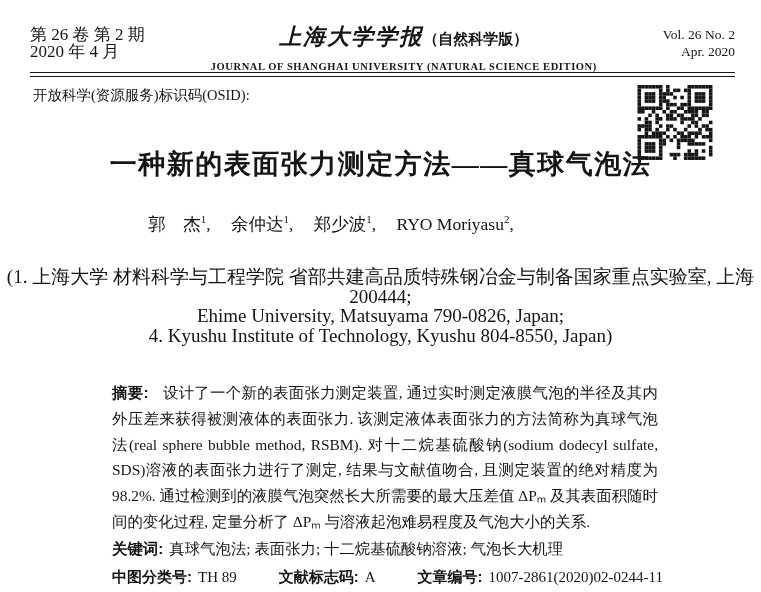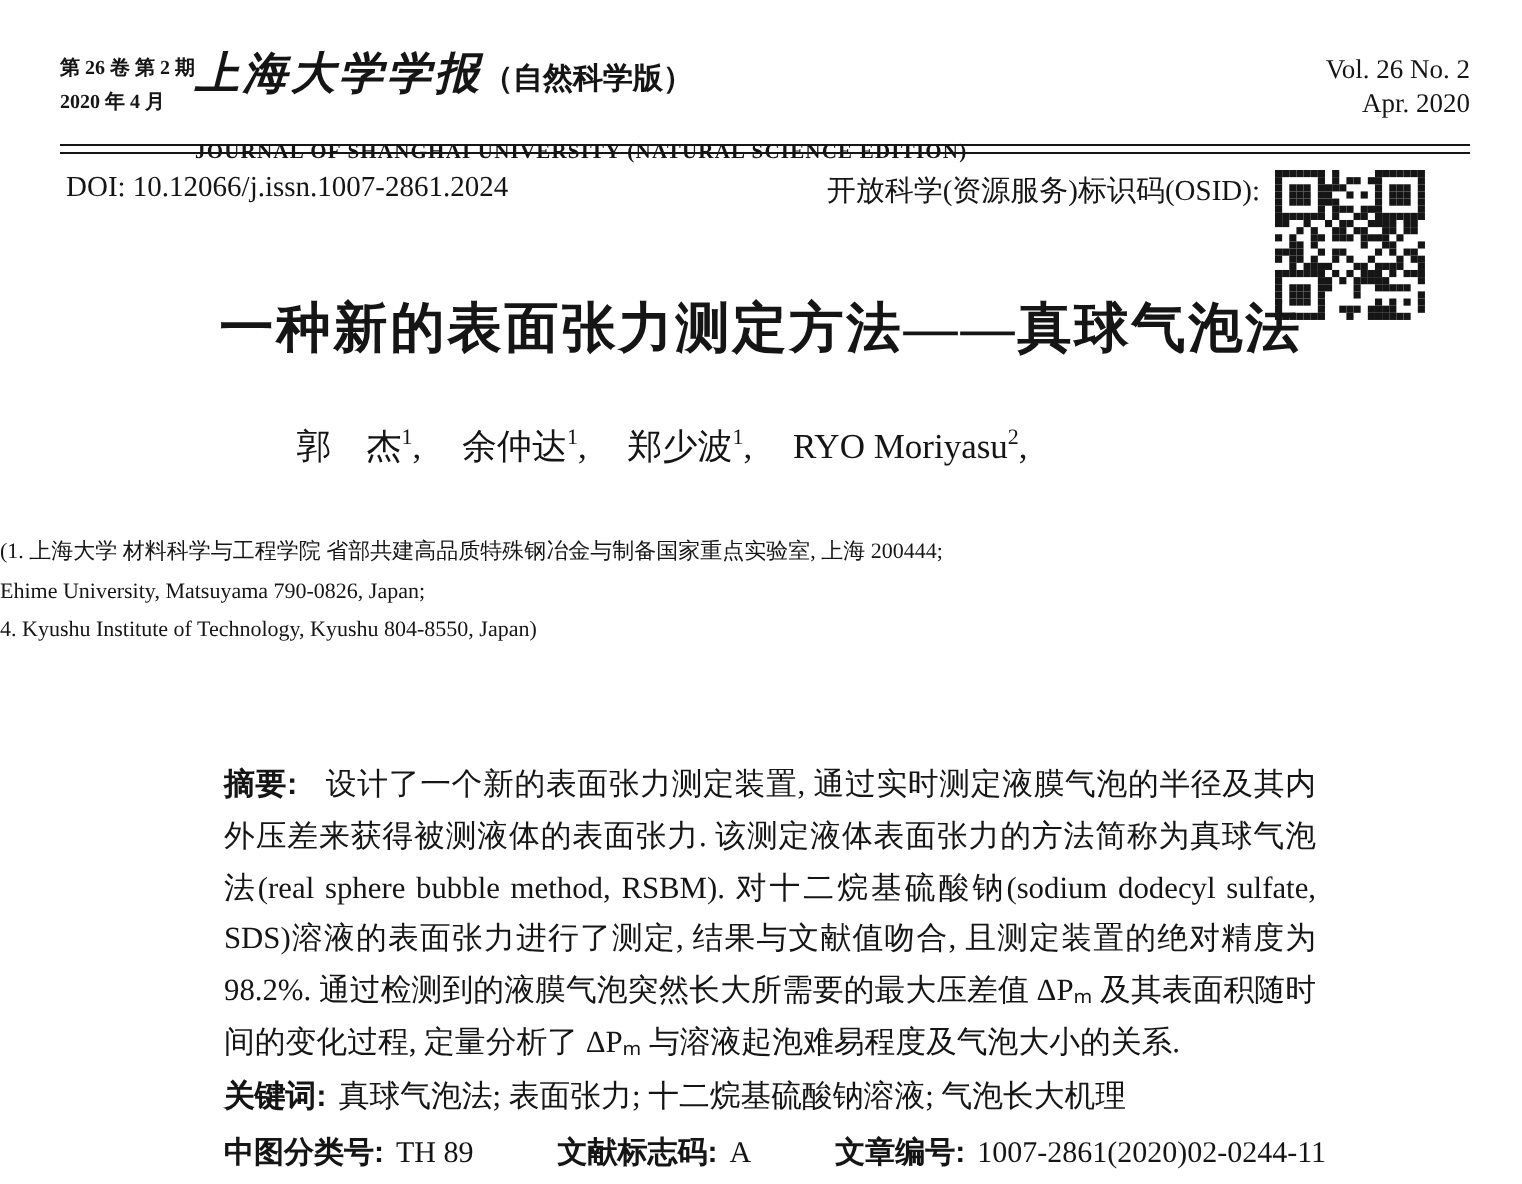--- a/index.html
+++ b/index.html
@@ -9,25 +9,25 @@
     background:#ffffff;
     color:#151515;
     font-family:"Liberation Serif", serif;
     overflow:hidden;
   }
   
   .jheader{
     position:absolute;top:26px;left:30px;width:705px;
     display:flex;justify-content:space-between;align-items:flex-start;
   }
-  .h-left{font-size:10px;line-height:17px;white-space:nowrap;font-weight:bold;}
-  .h-center{flex:1;margin-top:-4px;}
+  .h-left{font-size:17px;line-height:17px;white-space:nowrap;}
+  .h-center{text-align:center;flex:1;margin-top:-4px;}
   .jtitle-cn{font-size:22px;font-weight:bold;font-style:italic;letter-spacing:2px;}
   .jtitle-suffix{font-size:15px;font-weight:bold;font-style:normal;letter-spacing:0;}
-  .jtitle-en{font-size:10.5px;font-weight:bold;letter-spacing:0.6px;margin-top:19px;}
+  .jtitle-en{font-size:10.5px;font-weight:bold;letter-spacing:0.6px;margin-top:9px;}
   .h-right{font-size:13.5px;line-height:17px;text-align:right;white-space:nowrap;}
   .double-rule{
     position:absolute;top:72px;left:30px;width:705px;height:3px;
     border-top:1.6px solid #151515;border-bottom:1.6px solid #151515;
   }
   
   .meta-row{
     position:absolute;top:86px;left:33px;width:597px;
     display:flex;justify-content:space-between;
     font-size:14.5px;
@@ -42,21 +42,21 @@
   }
   .authors{
     position:absolute;top:204px;left:0;width:662px;
     text-align:center;font-size:17.5px;line-height:31px;
   }
   .author{margin:0 8px;white-space:nowrap;}
   .author sup{font-size:11px;}
   .boxed{border:1.2px solid #3a3a3a;padding:1px 6px;}
   .affils{
     position:absolute;top:267px;left:0;width:761px;
-    font-size:11px;line-height:19.6px;
+    text-align:center;font-size:19px;line-height:19.6px;
   }
   
   .abs-block{position:absolute;top:380px;left:112px;width:546px;}
   .abstract{
     margin:0;text-align:justify;
     font-size:15.4px;line-height:25.8px;
   }
   .lbl{
     font-family:"Liberation Sans", sans-serif;
     font-weight:bold;
@@ -87,21 +87,20 @@
       <div class="jtitle-en">JOURNAL OF SHANGHAI UNIVERSITY (NATURAL SCIENCE EDITION)</div>
     </div>
     <div class="h-right">
       <div>Vol. 26  No. 2</div>
       <div>Apr. 2020</div>
     </div>
   </div>
   <div class="double-rule"></div>
 
   <div class="meta-row">
-    <span>DOI: 10.12066/j.issn.1007-2861.2024</span>
     <span>开放科学(资源服务)标识码(OSID):</span>
   </div>
   <div class="osid-qr"><svg width="76" height="75" viewBox="0 0 75 75" fill="#151515" xmlns="http://www.w3.org/2000/svg">
         <rect x="0.00" y="0.00" width="3.57" height="3.57"></rect>
         <rect x="3.57" y="0.00" width="3.57" height="3.57"></rect>
         <rect x="7.14" y="0.00" width="3.57" height="3.57"></rect>
         <rect x="10.71" y="0.00" width="3.57" height="3.57"></rect>
         <rect x="14.28" y="0.00" width="3.57" height="3.57"></rect>
         <rect x="17.85" y="0.00" width="3.57" height="3.57"></rect>
         <rect x="21.42" y="0.00" width="3.57" height="3.57"></rect>

